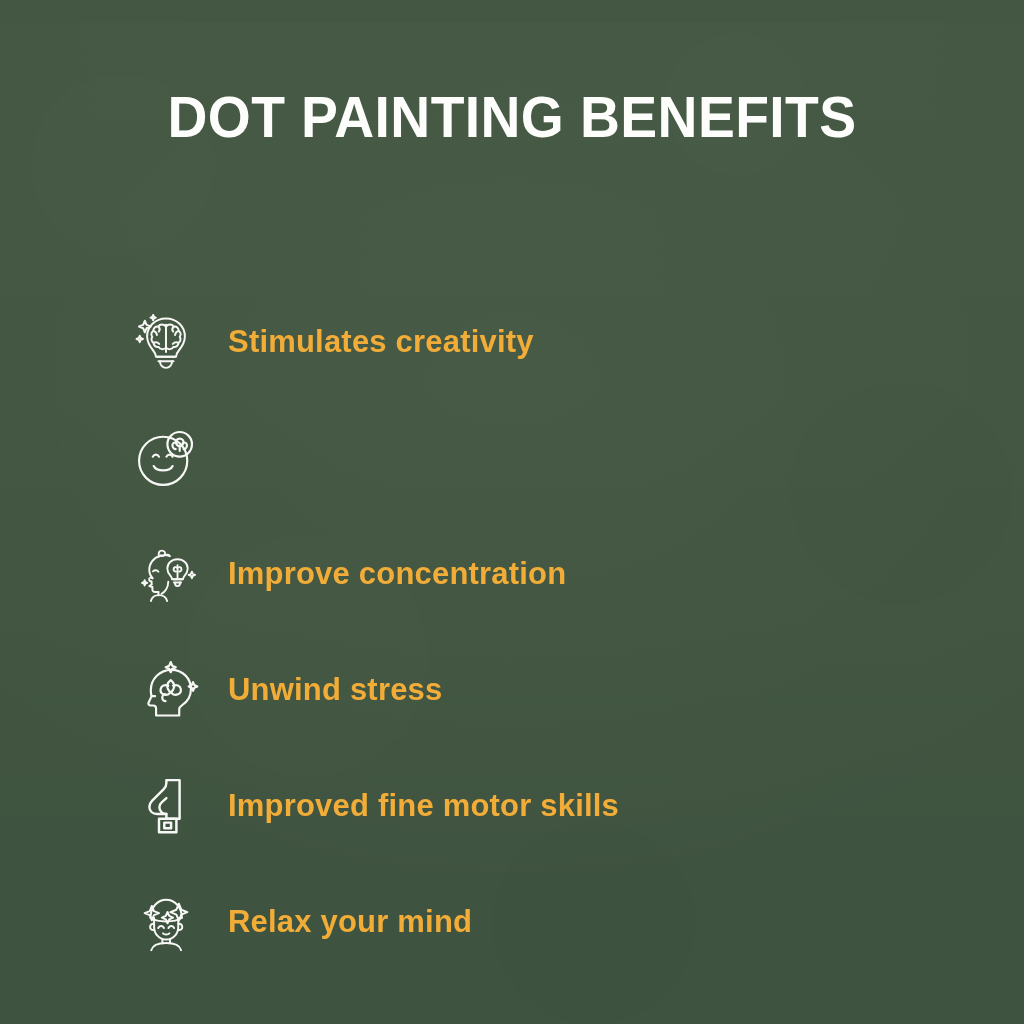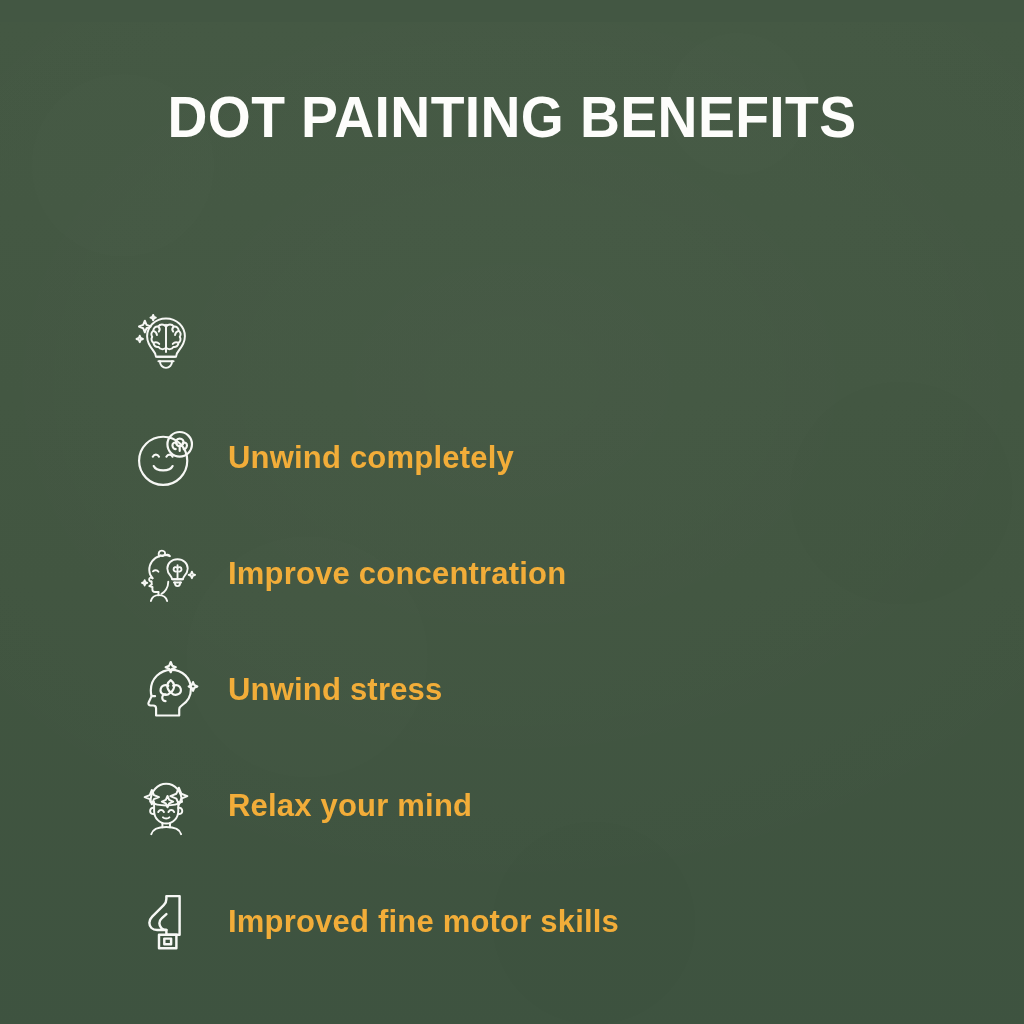--- a/index.html
+++ b/index.html
@@ -164,20 +164,21 @@
           <path d="M22.8 36.8 C25 35.8 27.4 36.4 28.8 38"></path>
           <path d="M44.2 19.6 C42.4 21.4 42.4 23.6 43.6 25"></path>
           <path d="M49.4 24.2 C47.4 24.8 45.8 26.6 45.6 28.6"></path>
           <path d="M49.2 36.8 C47 35.8 44.6 36.4 43.2 38"></path>
 
           <path d="M13.6 13.4 L15.4 17.8 L19.8 19.6 L15.4 21.4 L13.6 25.8 L11.8 21.4 L7.4 19.6 L11.8 17.8 Z"></path>
           <path d="M8.2 29.4 L9.2 31.8 L11.6 32.8 L9.2 33.8 L8.2 36.2 L7.2 33.8 L4.8 32.8 L7.2 31.8 Z"></path>
           <path d="M22.4 7.4 L23.2 9.4 L25.2 10.2 L23.2 11 L22.4 13 L21.6 11 L19.6 10.2 L21.6 9.4 Z"></path>
         </svg>
       </span>
+      <span class="benefit-label">Stimulates creativity</span>
     </div>
 
     <div class="benefit-row">
       <span class="benefit-icon">
         <svg viewBox="0 0 72 72" fill="none" stroke="#f7f8f5" stroke-width="2.3" stroke-linecap="round" stroke-linejoin="round">
 
           <circle cx="33" cy="39" r="25.5"></circle>
 
           <path d="M22 34.6 C23.6 31.8 27 31.8 28.6 34.6"></path>
 
@@ -186,21 +187,20 @@
           <path d="M23 44.5 C25.6 50.6 40.4 50.6 43 44.5"></path>
 
           <circle cx="50.5" cy="21.5" r="13"></circle>
 
           <path d="M50.5 15.4 C47.6 15.4 46 17.6 46.6 20 C47.2 22.3 49.1 23.4 50.5 23.4 C51.9 23.4 53.8 22.3 54.4 20 C55 17.6 53.4 15.4 50.5 15.4 Z"></path>
           <path d="M47.4 20.2 C44.9 18.8 42.7 20.3 42.8 22.8 C42.9 25.2 44.8 26.6 46.3 26.6"></path>
           <path d="M53.6 20.2 C56.1 18.8 58.3 20.3 58.2 22.8 C58.1 25.2 56.2 26.6 54.7 26.6"></path>
           <path d="M50.5 23.6 L50.5 28.6"></path>
         </svg>
       </span>
-      <span class="benefit-label">Unwind completely</span>
     </div>
 
     <div class="benefit-row">
       <span class="benefit-icon">
         <svg viewBox="0 0 72 72" fill="none" stroke="#f7f8f5" stroke-width="2.0" stroke-linecap="round" stroke-linejoin="round">
 
           <path d="M21.8 40.5 C17.4 36.4 17 28.2 21.2 22.6 C25.6 16.6 34 14.6 40 17.2"></path>
 
           <path d="M21.8 40.5 C20.2 39.2 18.6 39.6 18.2 41.2 C17.8 42.8 19.2 44 20.6 44"></path>
           <path d="M20.6 44 L21 47 L18.4 48.8 L21.6 49.8"></path>
@@ -248,20 +248,35 @@
 
           <path d="M41 6.4 L42.6 10.2 L46.4 11.8 L42.6 13.4 L41 17.2 L39.4 13.4 L35.6 11.8 L39.4 10.2 Z"></path>
           <path d="M64.6 27.6 L66 30.8 L69.2 32.2 L66 33.6 L64.6 36.8 L63.2 33.6 L60 32.2 L63.2 30.8 Z"></path>
         </svg>
       </span>
       <span class="benefit-label">Unwind stress</span>
     </div>
 
     <div class="benefit-row">
       <span class="benefit-icon">
+        <svg viewBox="0 0 72 72" fill="none" stroke="#f7f8f5" stroke-width="2.6" stroke-linecap="round" stroke-linejoin="round">
+
+          <path d="M50.4 8.6 L50.4 49.4 L36.4 49.4 L36.4 44.5 L26.6 44.5 C21.6 44.5 18.4 41.2 18.4 36.8 C18.4 34.4 19.4 32.2 21.4 30.2 L33.6 18.2 C35.4 16.4 36.4 14.2 36.4 11.6 L36.4 8.6 Z"></path>
+
+          <path d="M36.4 44.5 C32.2 44.5 29 41.4 29 37.4 C29 35.4 29.8 33.6 31.4 32.2 L36.4 27.6"></path>
+
+          <rect x="28.6" y="49.4" width="18.4" height="14.4"></rect>
+          <rect x="34.2" y="53.6" width="7.2" height="6"></rect>
+        </svg>
+      </span>
+      <span class="benefit-label">Improved fine motor skills</span>
+    </div>
+
+    <div class="benefit-row">
+      <span class="benefit-icon">
         <svg viewBox="0 0 72 72" fill="none" stroke="#f7f8f5" stroke-width="2.1" stroke-linecap="round" stroke-linejoin="round">
 
           <path d="M19.6 31.5 C19.6 20.2 27.2 12.4 36.2 12.4 C45.2 12.4 52.8 20.2 52.8 31.5"></path>
 
           <path d="M19.6 31.5 C24 34.4 30 35.4 36.2 35.4 C42.4 35.4 48.4 34.4 52.8 31.5"></path>
 
           <path d="M23.4 31.8 L23.4 41.2 C23.4 48.6 29 54.6 36.2 54.6 C43.4 54.6 49 48.6 49 41.2 L49 31.8"></path>
 
           <path d="M23.4 38 C21.2 37.4 19.2 38.8 19.2 41.2 C19.2 43.6 21.2 45 23.4 44.4"></path>
 
@@ -279,31 +294,16 @@
           <path d="M21 19 L23.2 24.4 L28.6 26.6 L23.2 28.8 L21 34.2 L18.8 28.8 L13.4 26.6 L18.8 24.4 Z"></path>
 
           <path d="M49.6 16.6 L52.2 23 L58.6 25.6 L52.2 28.2 L49.6 34.6 L47 28.2 L40.6 25.6 L47 23 Z"></path>
 
           <path d="M37.6 25.4 L39.4 29.6 L43.6 31.4 L39.4 33.2 L37.6 37.4 L35.8 33.2 L31.6 31.4 L35.8 29.6 Z"></path>
         </svg>
       </span>
       <span class="benefit-label">Relax your mind</span>
     </div>
 
-    <div class="benefit-row">
-      <span class="benefit-icon">
-        <svg viewBox="0 0 72 72" fill="none" stroke="#f7f8f5" stroke-width="2.6" stroke-linecap="round" stroke-linejoin="round">
-
-          <path d="M50.4 8.6 L50.4 49.4 L36.4 49.4 L36.4 44.5 L26.6 44.5 C21.6 44.5 18.4 41.2 18.4 36.8 C18.4 34.4 19.4 32.2 21.4 30.2 L33.6 18.2 C35.4 16.4 36.4 14.2 36.4 11.6 L36.4 8.6 Z"></path>
-
-          <path d="M36.4 44.5 C32.2 44.5 29 41.4 29 37.4 C29 35.4 29.8 33.6 31.4 32.2 L36.4 27.6"></path>
-
-          <rect x="28.6" y="49.4" width="18.4" height="14.4"></rect>
-          <rect x="34.2" y="53.6" width="7.2" height="6"></rect>
-        </svg>
-      </span>
-      <span class="benefit-label">Improved fine motor skills</span>
-    </div>
-
   </div>
 
 
 </div>
 
 </body></html>

